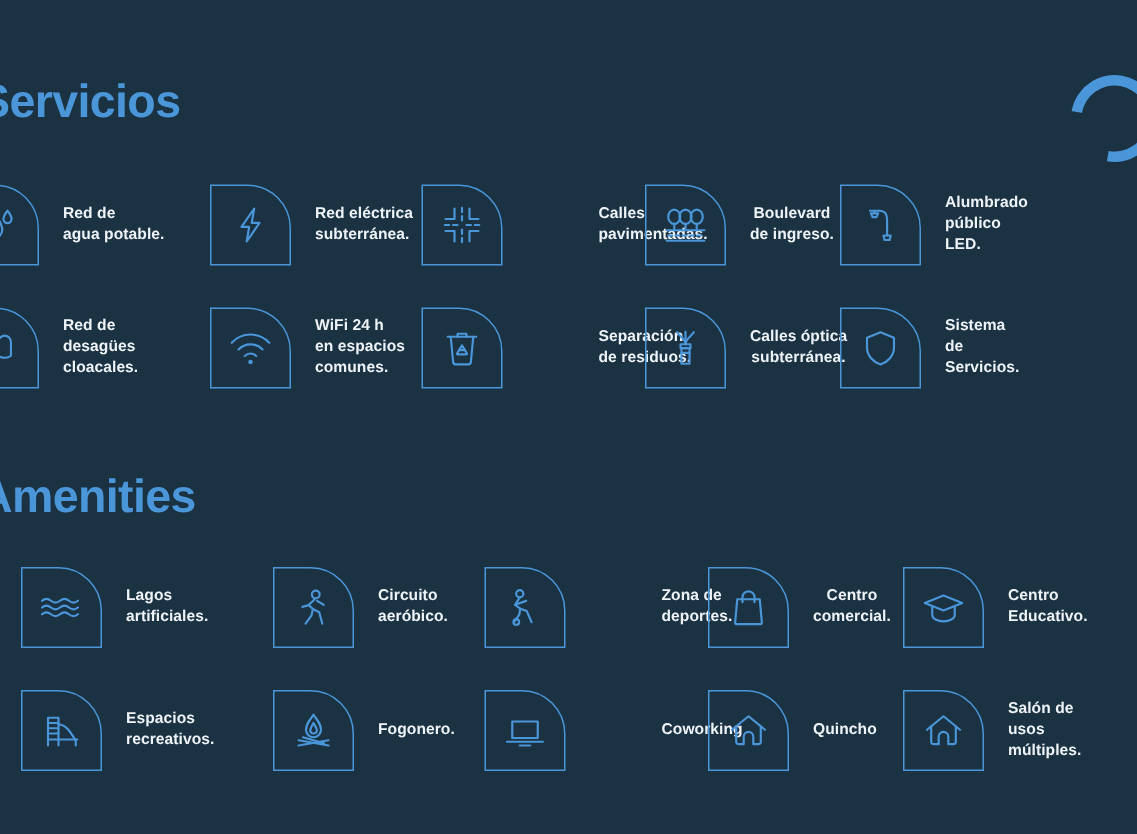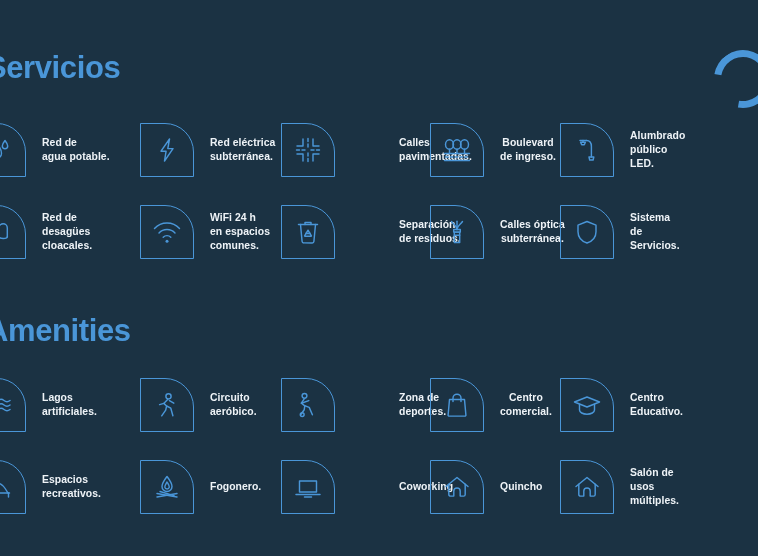--- a/index.html
+++ b/index.html
@@ -30,21 +30,21 @@
     width:44px;height:44px;
     border:7px solid #4a96d8;
     border-radius:50%;
     border-left-color:transparent;
     transform:rotate(-35deg);
   }
 
   
   .grid{position:absolute;left:0;width:612px;}
   #grid-servicios{top:122px;}
-  #grid-amenities{top:377px;}
+  #grid-amenities{top:377px;padding-left:42px;}
 
   .row{position:relative;height:82px;}
 
   .item{
     position:absolute;
     display:flex;
     align-items:center;
     height:56px;
   }
   

